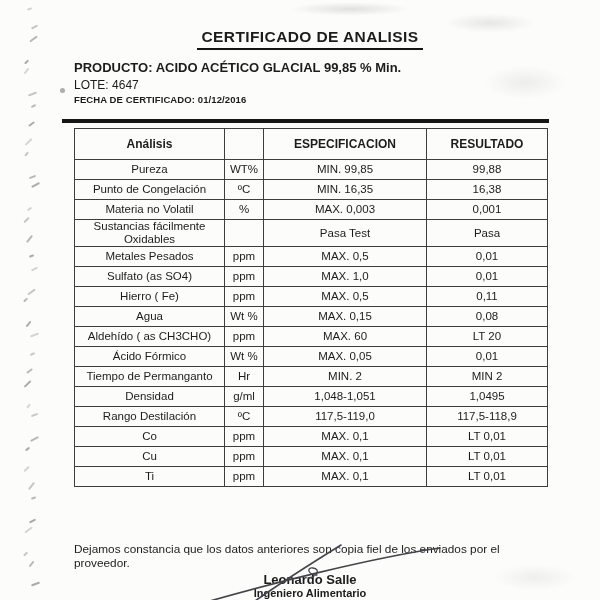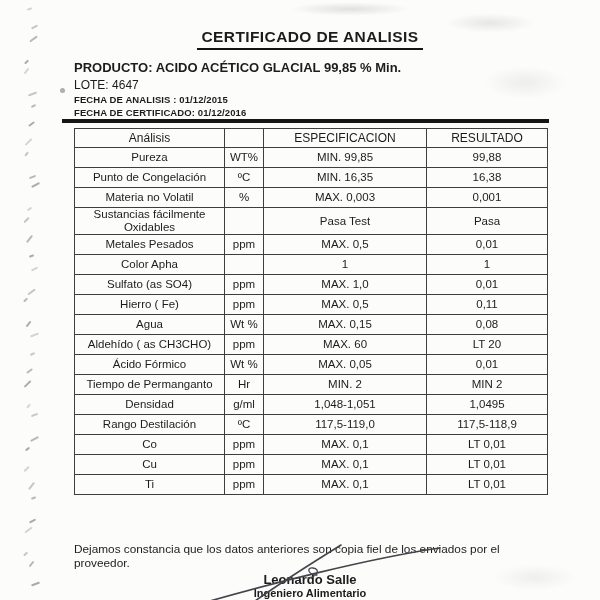--- a/index.html
+++ b/index.html
@@ -53,21 +53,21 @@
   table.analysis col.c4 { width: 121px; }
   table.analysis th, table.analysis td {
     border: 1px solid #3e3e3e;
     text-align: center;
     vertical-align: middle;
     height: 20px;
     padding: 0 2px;
     line-height: 13px;
     font-weight: normal;
   }
-  table.analysis thead th { font-weight: normal; font-size: 12px; height: 19px; }
+  table.analysis thead th { font-weight: bold; font-size: 12px; height: 31px; }
 
   
   .footer-note { position: absolute; left: 74px; top: 543px; width: 482px; font-size: 11.8px; line-height: 13.5px; }
 
   
   .sig-block { position: absolute; left: 180px; top: 573px; width: 260px; text-align: center; }
   .sig-name { font-size: 13px; font-weight: bold; line-height: 14px; }
   .sig-role { font-size: 11px; font-weight: bold; line-height: 12px; }
   svg.sig-strokes { position: absolute; left: 0; top: 0; width: 600px; height: 600px; pointer-events: none; }
 </style>
@@ -128,24 +128,20 @@
   <div class="info-block">
     <div class="info-line-lg">
       <span class="lbl">PRODUCTO:</span>
       <span>ACIDO ACÉTICO GLACIAL 99,85 % Min.</span>
     </div>
     <div class="info-line-md">
       <span class="lbl">LOTE:</span>
       <span>4647</span>
     </div>
     <div class="info-line-sm">
-      <span class="lbl">FECHA DE ANALISIS :</span>
-      <span>01/12/2015</span>
-    </div>
-    <div class="info-line-sm">
       <span class="lbl">FECHA DE CERTIFICADO:</span>
       <span>01/12/2016</span>
     </div>
   </div>
 
   <div class="divider"></div>
 
   <table class="analysis">
     <colgroup>
         <col class="c1">
@@ -186,26 +182,20 @@
       <td>Pasa Test</td>
       <td>Pasa</td>
     </tr>
         <tr>
       <td>Metales Pesados</td>
       <td>ppm</td>
       <td>MAX. 0,5</td>
       <td>0,01</td>
     </tr>
         <tr>
-      <td>Color Apha</td>
-      <td></td>
-      <td>1</td>
-      <td>1</td>
-    </tr>
-        <tr>
       <td>Sulfato (as SO4)</td>
       <td>ppm</td>
       <td>MAX. 1,0</td>
       <td>0,01</td>
     </tr>
         <tr>
       <td>Hierro ( Fe)</td>
       <td>ppm</td>
       <td>MAX. 0,5</td>
       <td>0,11</td>

